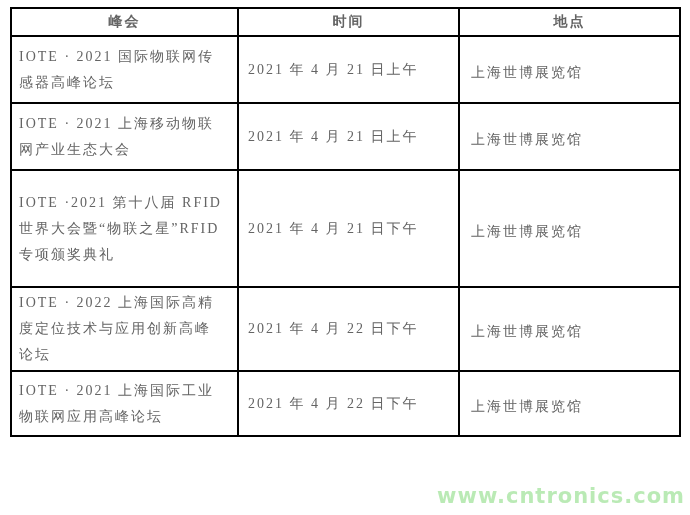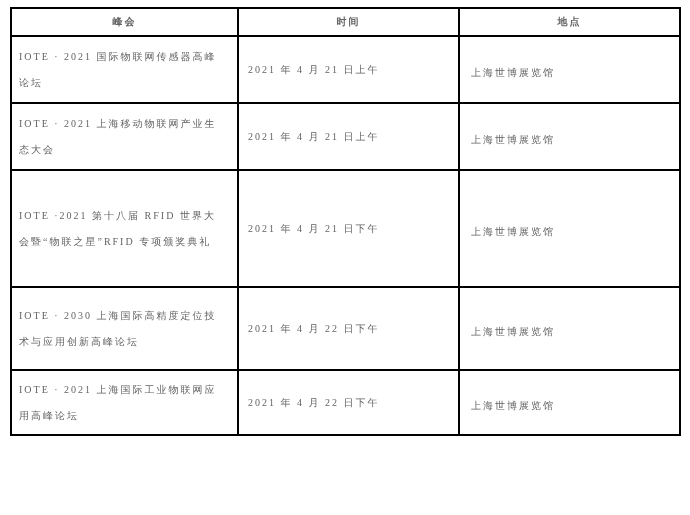--- a/index.html
+++ b/index.html
@@ -23,21 +23,21 @@
     top: 7px;
     width: 669px;
     border-collapse: collapse;
     table-layout: fixed;
     color: #646464;
   }
   table.events th,
   table.events td {
     border: 2px solid #000000;
     vertical-align: middle;
-    font-size: 10px;
+    font-size: 14px;
     letter-spacing: 2px;
     line-height: 26px;
     overflow: hidden;
   }
   table.events th {
     font-weight: bold;
     text-align: center;
     height: 24px;
     padding: 0;
   }
@@ -91,26 +91,27 @@
         <td class="summit-cell">IOTE · 2021 上海移动物联网产业生态大会</td>
         <td class="time-cell">2021 年 4 月 21 日上午</td>
         <td class="place-cell">上海世博展览馆</td>
       </tr>
       <tr class="r2">
         <td class="summit-cell">IOTE ·2021 第十八届 RFID 世界大会暨“物联之星”RFID 专项颁奖典礼</td>
         <td class="time-cell">2021 年 4 月 21 日下午</td>
         <td class="place-cell">上海世博展览馆</td>
       </tr>
       <tr class="r4">
-        <td class="summit-cell">IOTE · 2030 上海国际高精度定位技术与应用创新高峰论坛</td>
+        <td class="summit-cell">IOTE · 2022 上海国际高精度定位技术与应用创新高峰论坛</td>
         <td class="time-cell">2021 年 4 月 22 日下午</td>
         <td class="place-cell">上海世博展览馆</td>
       </tr>
       <tr class="r5">
         <td class="summit-cell">IOTE · 2021 上海国际工业物联网应用高峰论坛</td>
         <td class="time-cell">2021 年 4 月 22 日下午</td>
         <td class="place-cell">上海世博展览馆</td>
       </tr>
     </tbody>
   </table>
 
+  <div class="watermark">www.cntronics.com</div>
 
 </div>
 
 </body></html>

